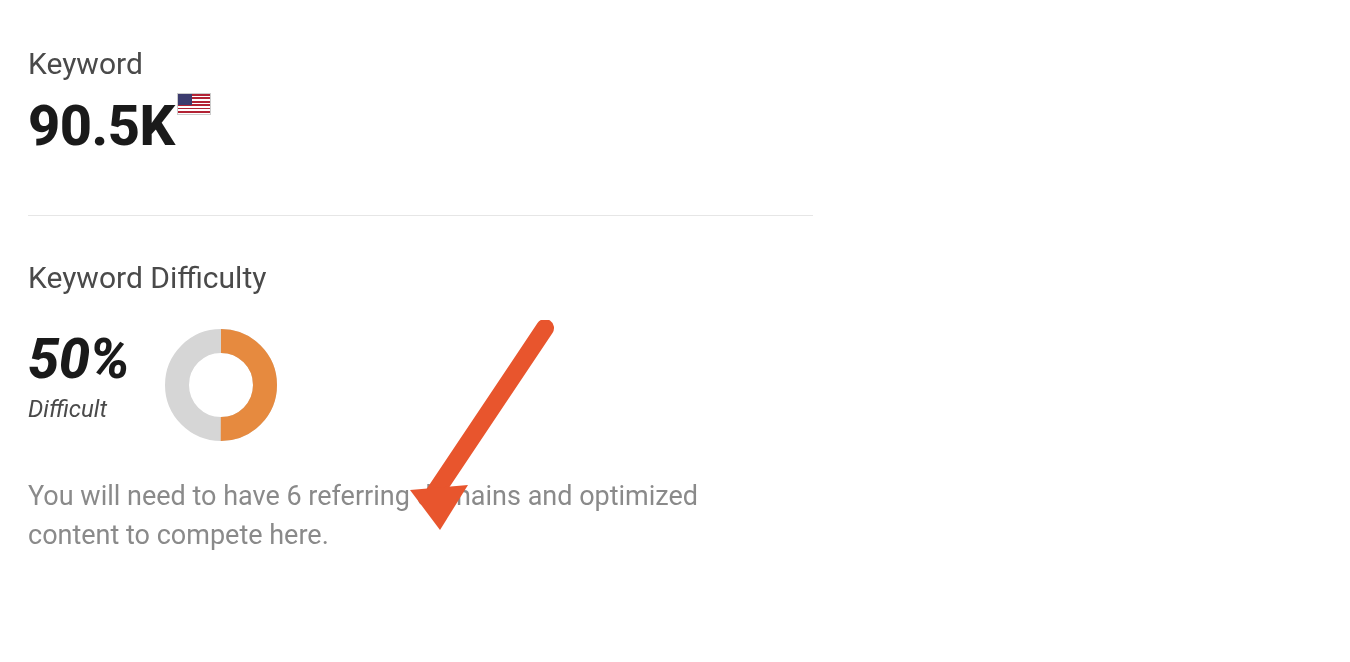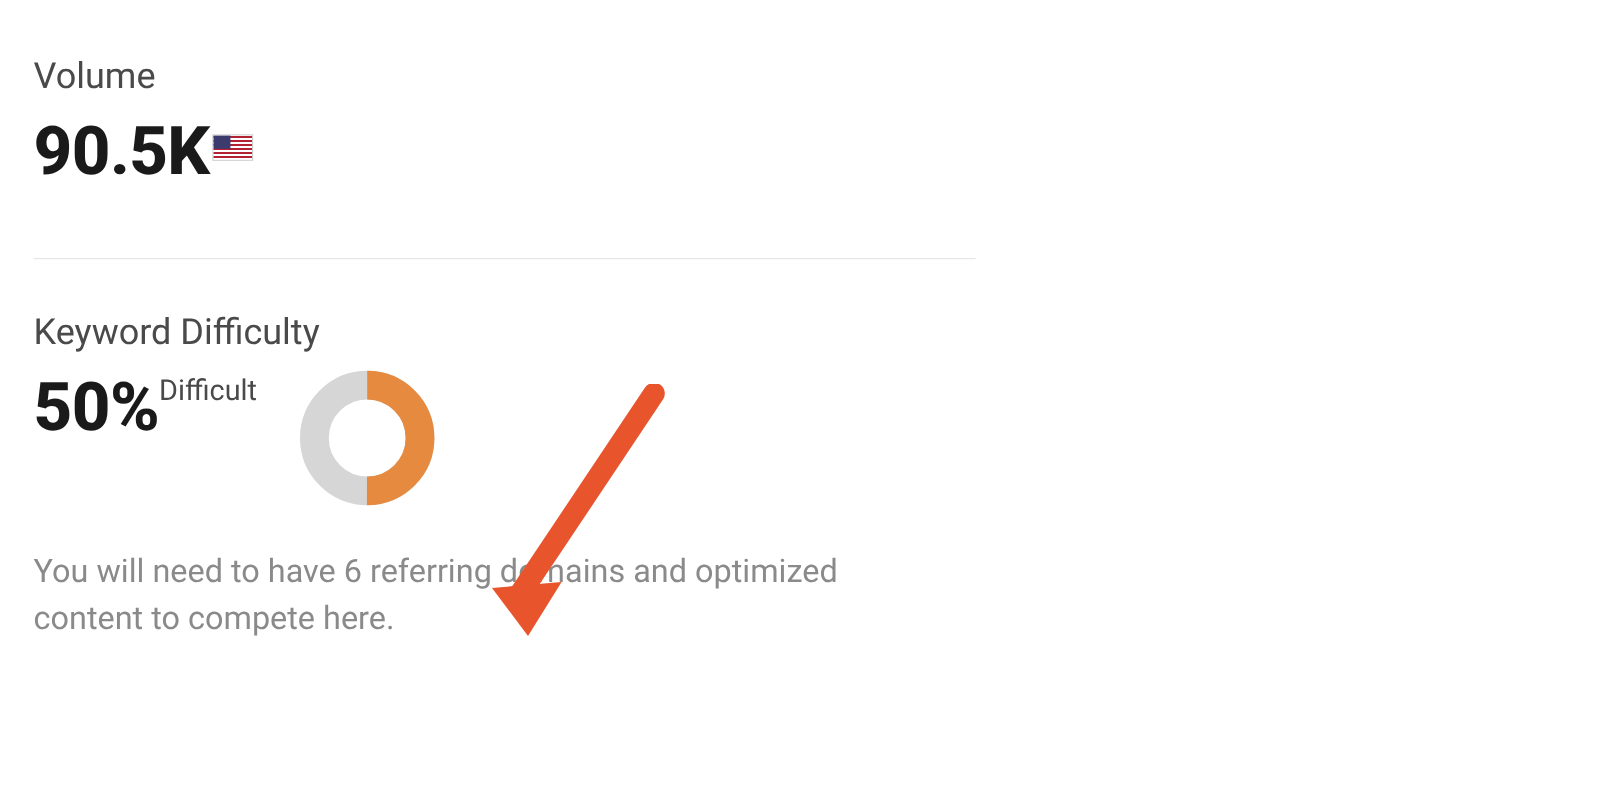--- a/index.html
+++ b/index.html
@@ -19,21 +19,21 @@
       max-width: 785px;
     }
     .metric-label {
       font-size: 30px;
       font-weight: 400;
       color: #4a4a4a;
       margin-bottom: 12px;
     }
     .metric-value-row {
       display: flex;
-      align-items: center;
+      align-items: flex-start;
       gap: 2px;
     }
     .metric-value {
       font-size: 56px;
       font-weight: 800;
       color: #1a1a1a;
       letter-spacing: -0.5px;
     }
     .flag {
       width: 34px;
@@ -64,29 +64,31 @@
     }
     .divider {
       border: none;
       border-top: 1.5px solid #e6e6e6;
       margin: 56px 0 44px 0;
     }
     .kd-label {
       font-size: 30px;
       font-weight: 400;
       color: #4a4a4a;
-      margin-bottom: 16px;
+      margin-bottom: 36px;
     }
     .kd-row {
       display: flex;
       align-items: flex-start;
       gap: 34px;
     }
     .kd-text-block {
       display: flex;
+      flex-direction: column;
+      font-style: italic;
     }
     .kd-value {
       font-size: 56px;
       font-weight: 800;
       color: #1a1a1a;
       letter-spacing: -0.5px;
       line-height: 1;
       margin-bottom: 8px;
     }
     .kd-tier {
@@ -111,21 +113,21 @@
       position: absolute;
       left: 390px;
       top: 320px;
       pointer-events: none;
     }
   </style>
 </head>
 <body>
 
 <div class="section">
-  <div class="metric-label">Volume</div>
+  <div class="metric-label">Keyword</div>
   <div class="metric-value-row">
     <span class="metric-value">90.5K</span>
     <span class="flag">
       <span class="stripes"></span>
       <span class="canton"></span>
     </span>
   </div>
 
   <hr class="divider">
 

